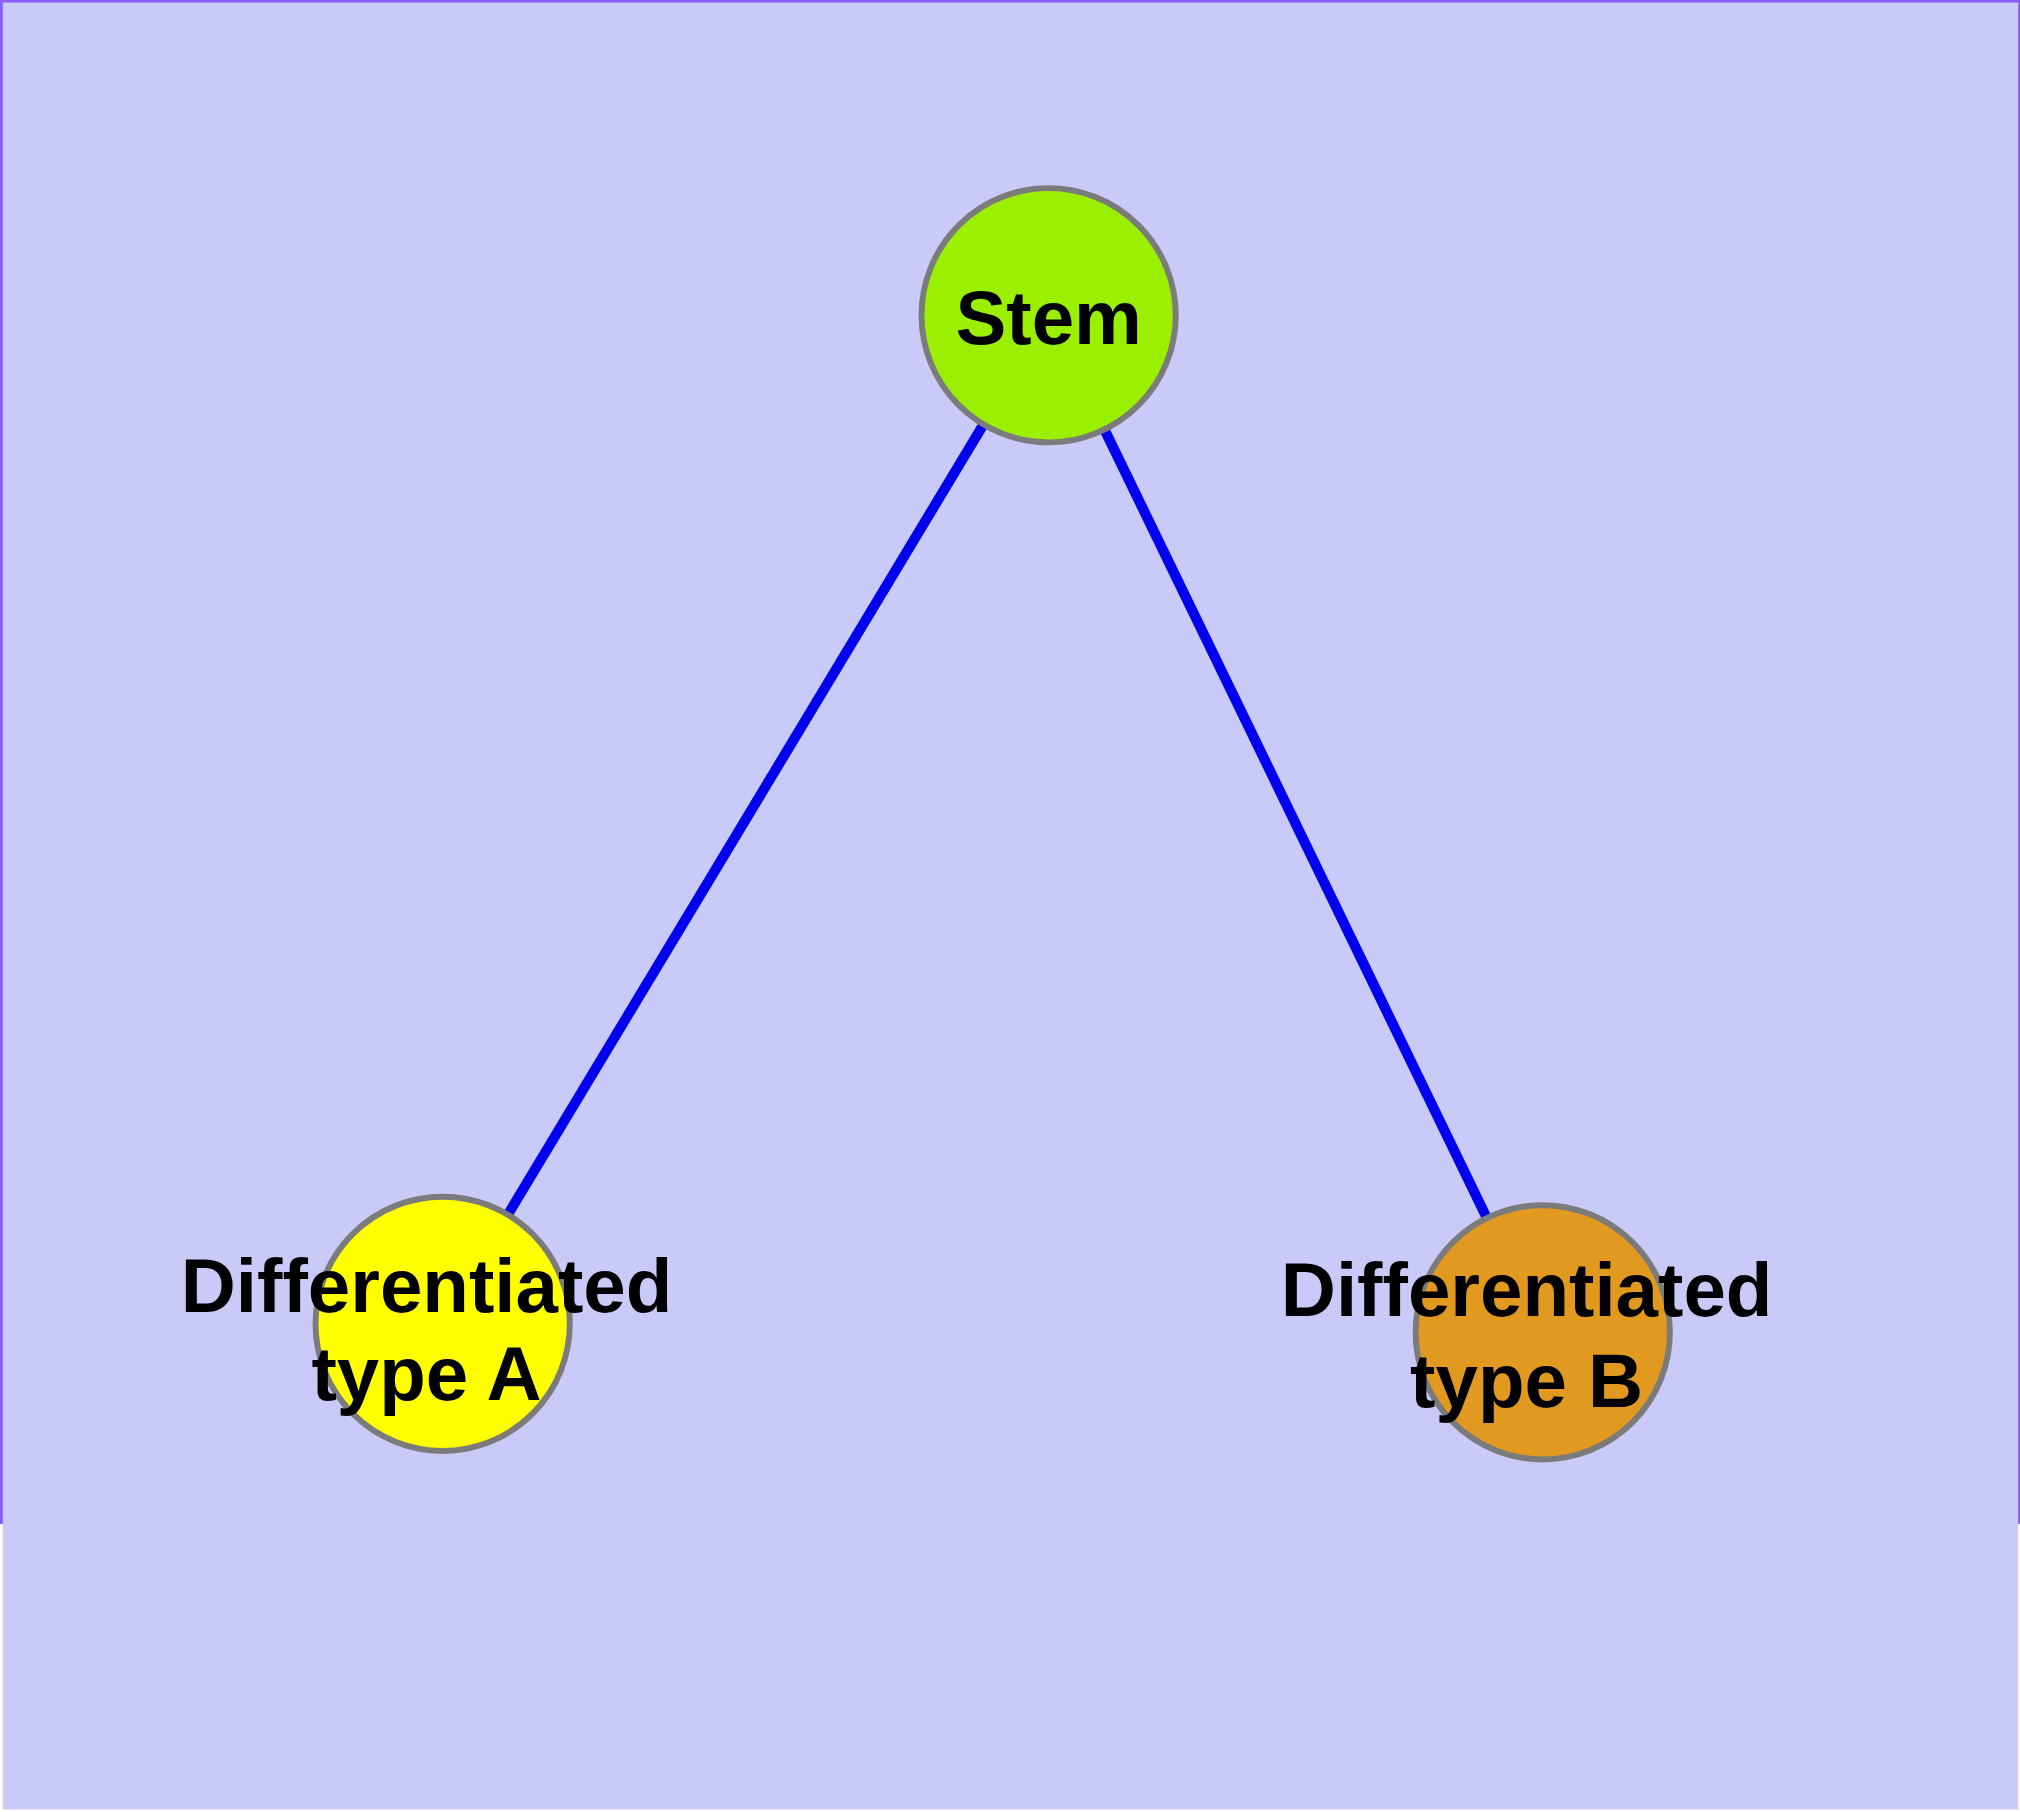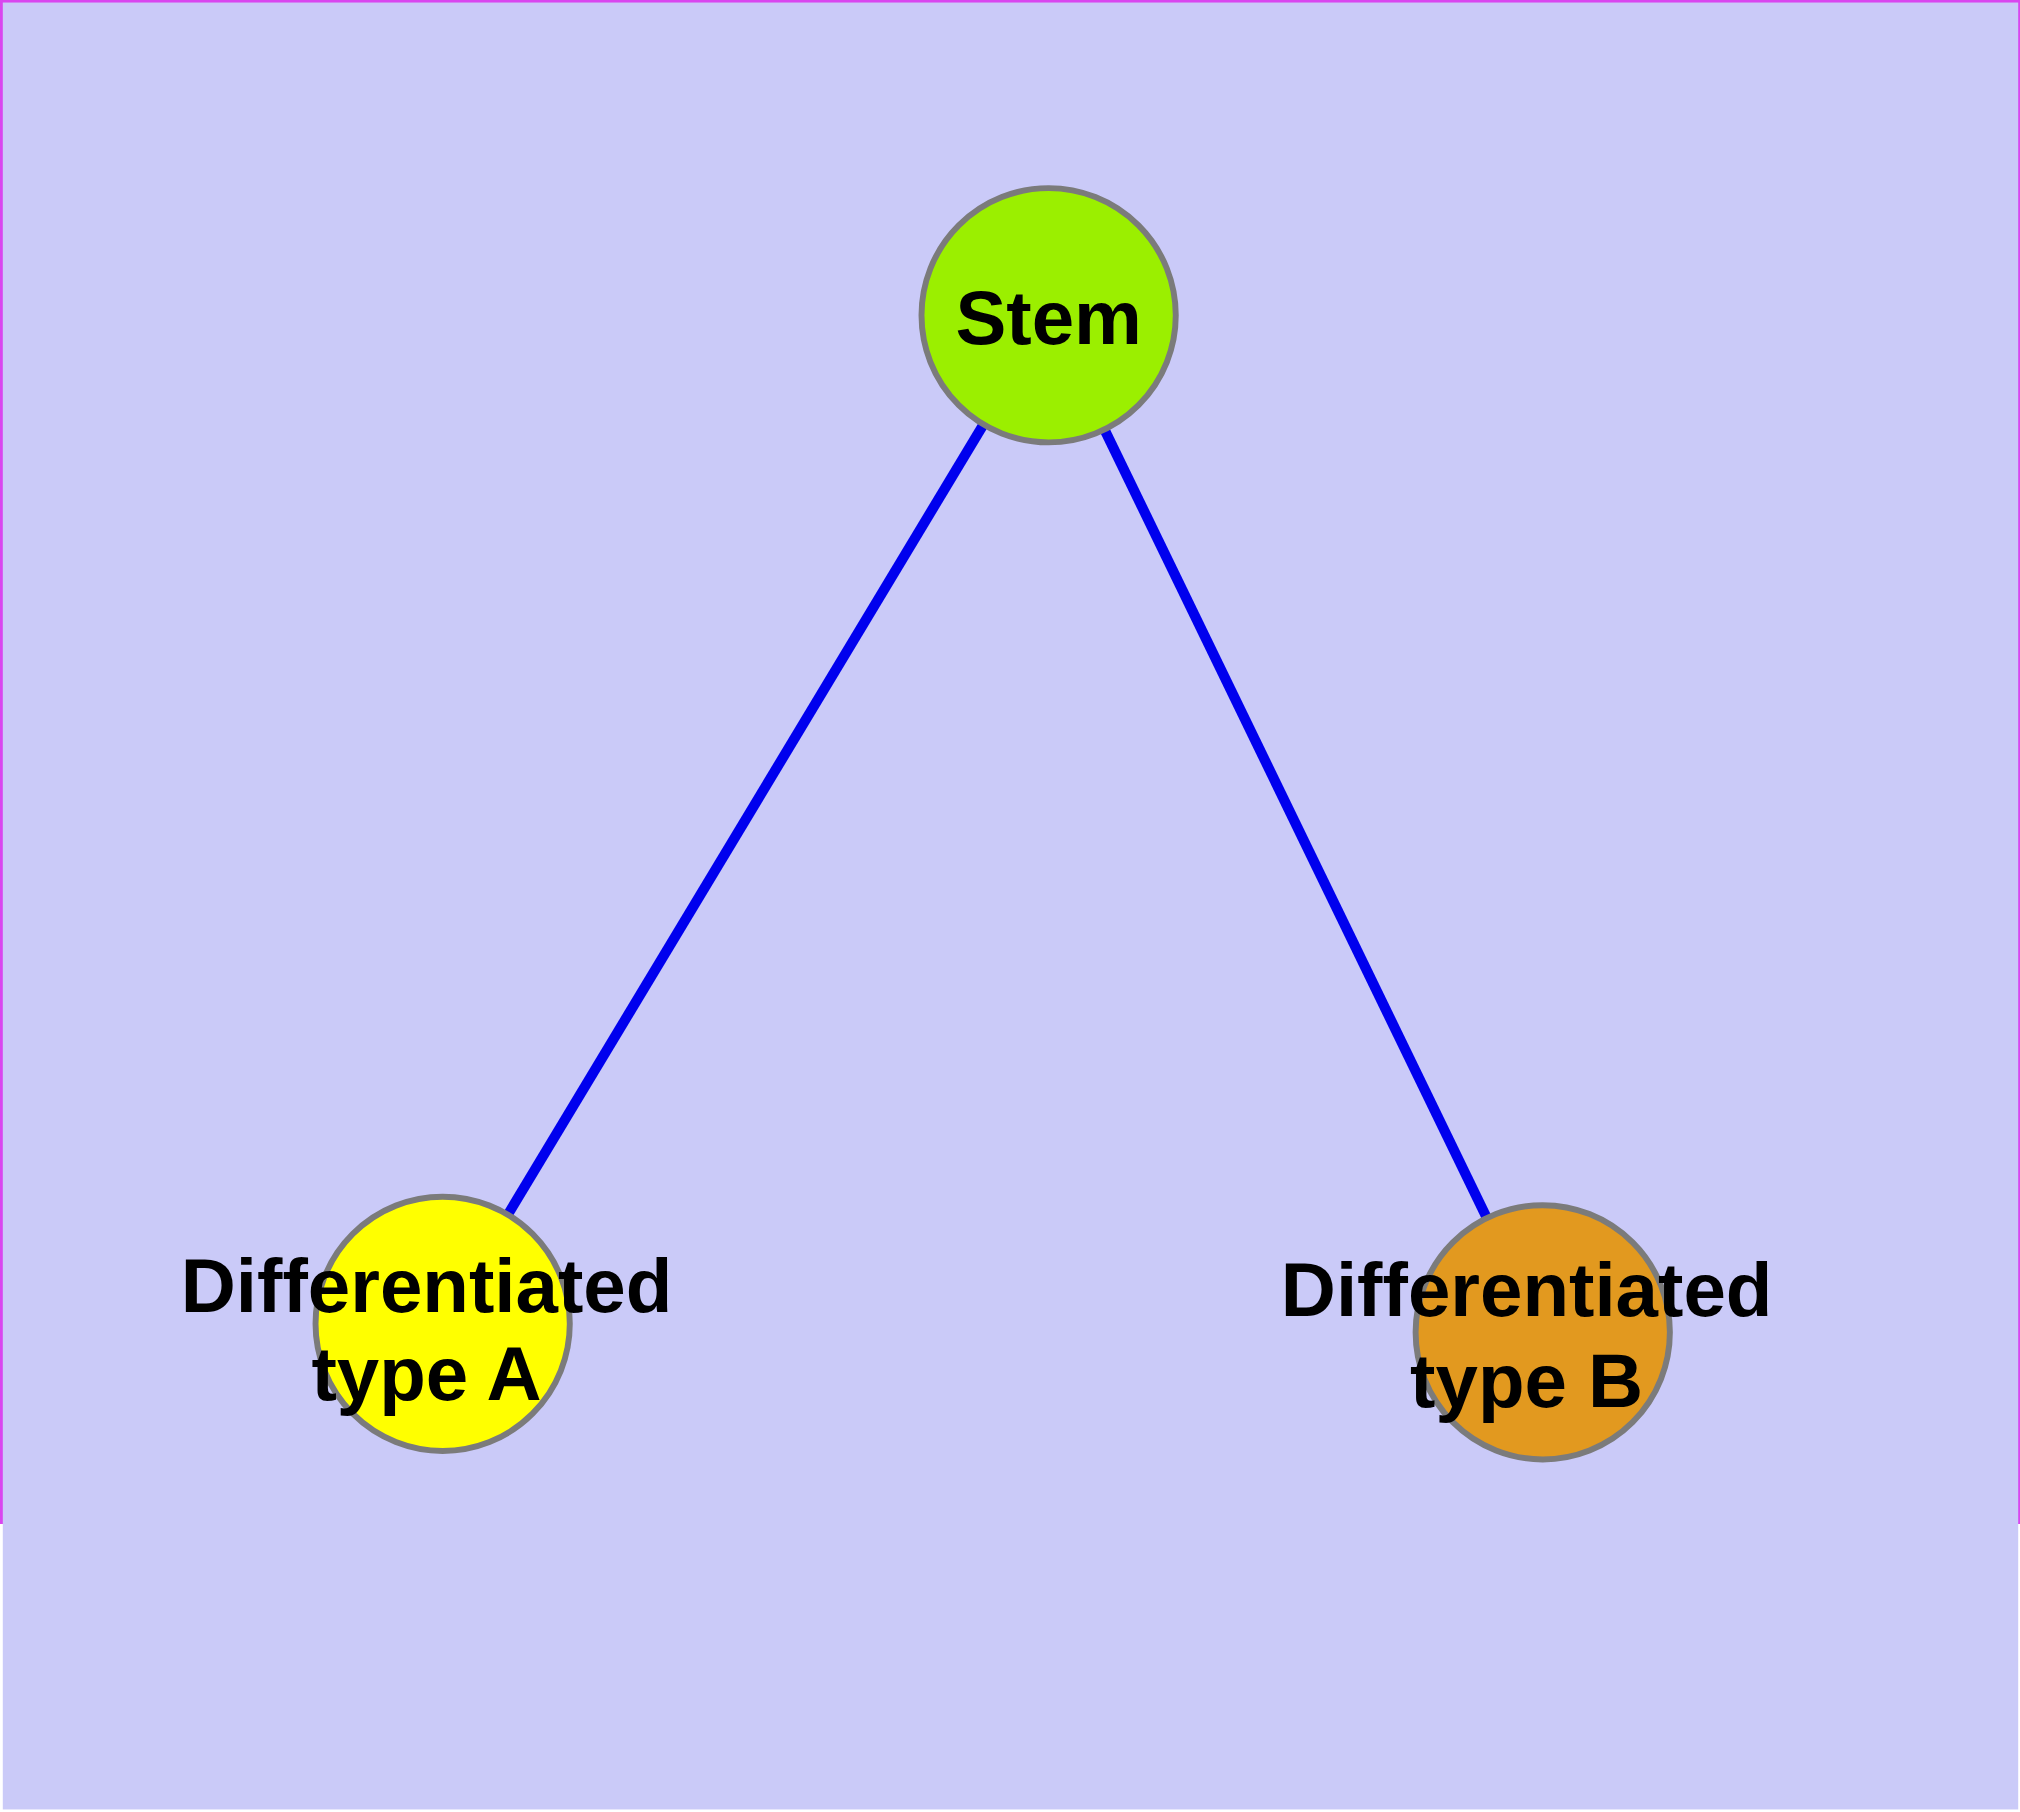--- a/index.html
+++ b/index.html
@@ -7,21 +7,21 @@
     padding: 0;
     background: #ffffff;
     width: 2021px;
     height: 1812px;
     overflow: hidden;
   }
   .figure-wrap {
     position: relative;
     width: 2021px;
     height: 1524px;
-    background: #d946ef;
+    background: #8b5cf6;
   }
   svg.graph {
     display: block;
     width: 2021px;
     height: 1812px;
   }
   .edge {
     stroke-width: 12px;
     stroke-linecap: butt;
     fill: none;

